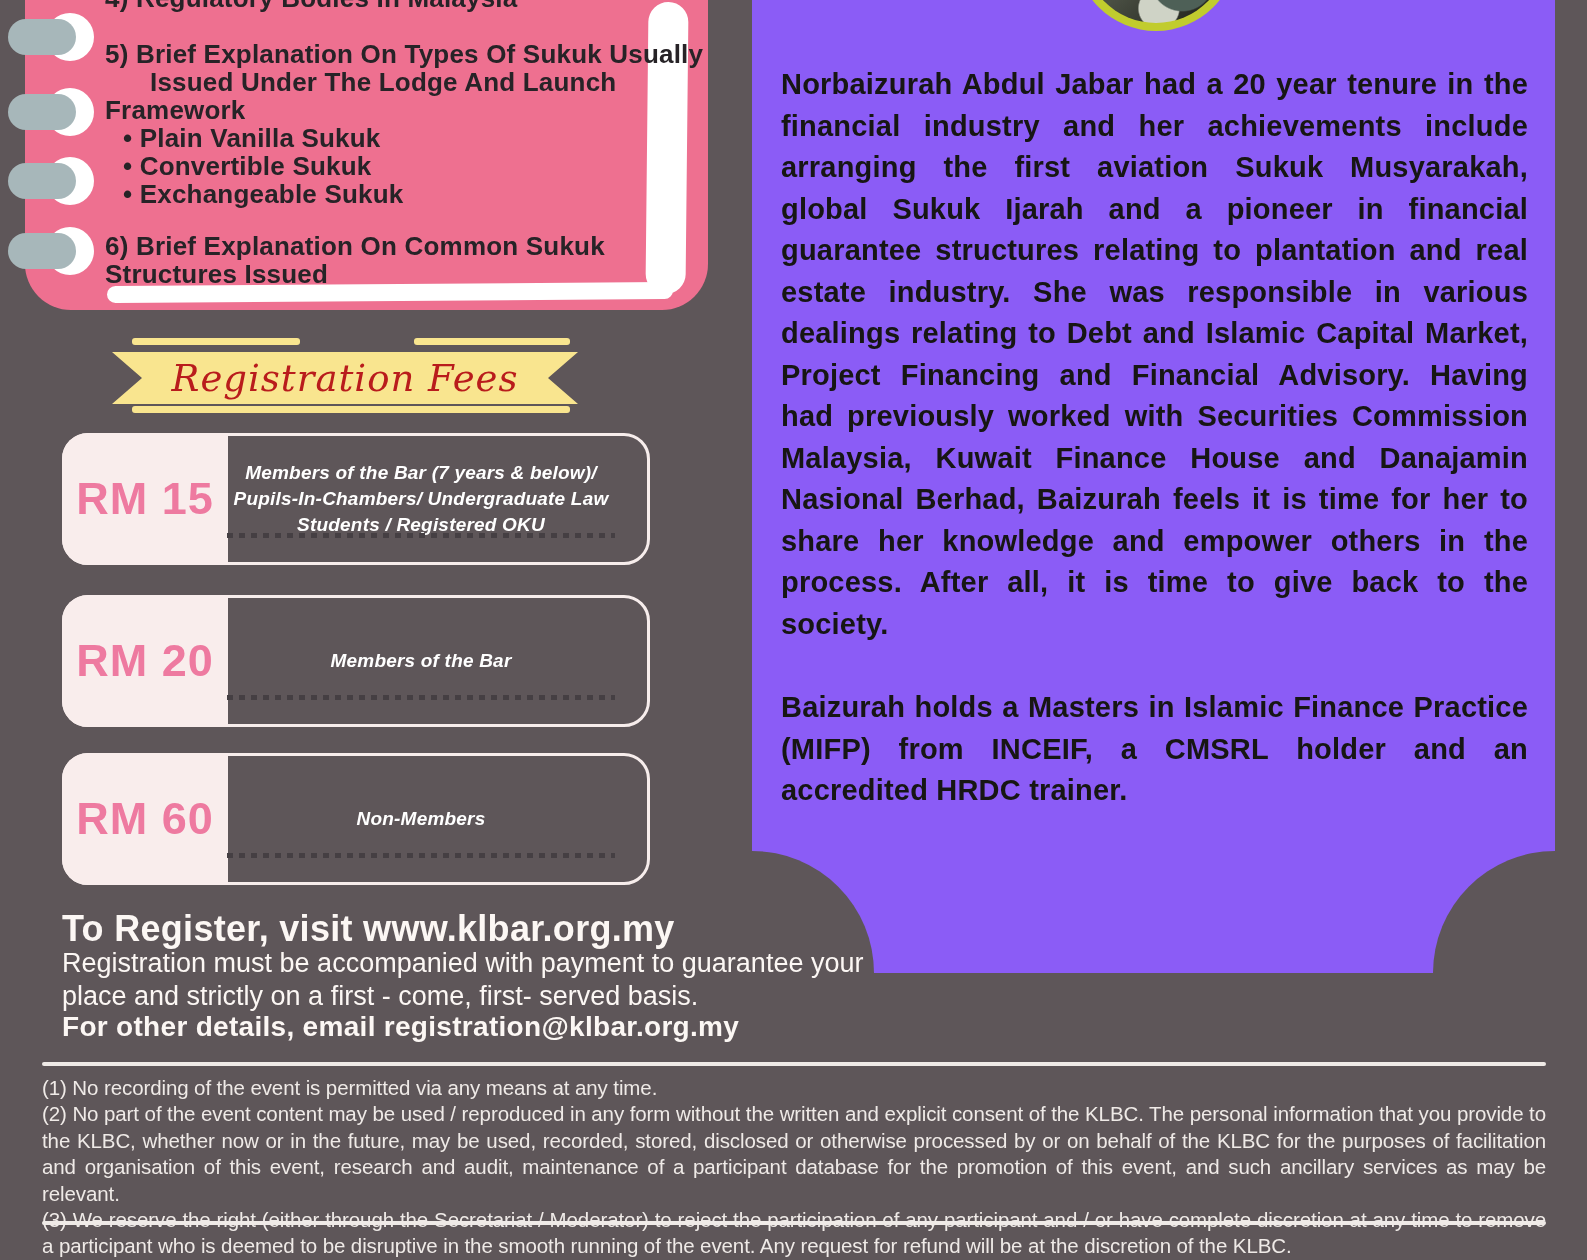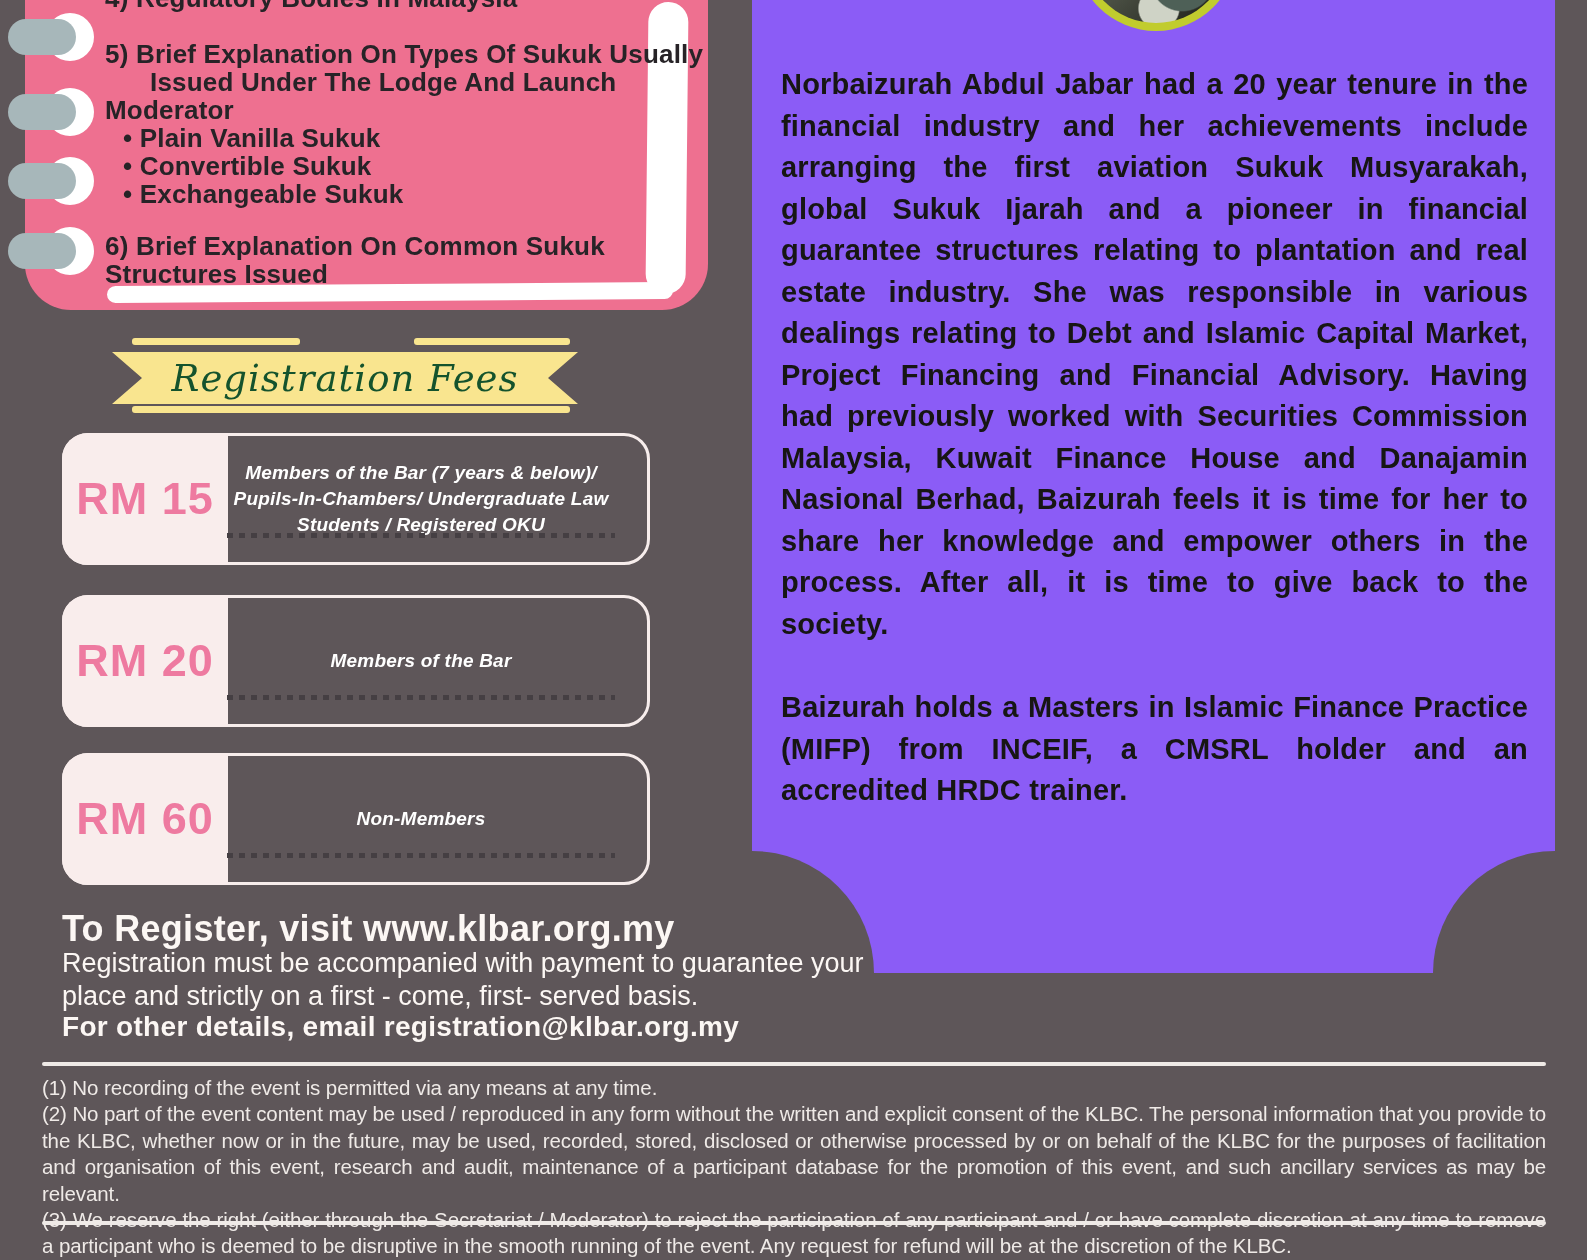--- a/index.html
+++ b/index.html
@@ -40,21 +40,21 @@
 
   
   .bar{background:#f9e58f;height:7px;border-radius:3px;}
   .ribbon-band{
     left:112px;top:352px;width:466px;height:52px;background:#f9e58f;
     clip-path:polygon(0 0,100% 0,calc(100% - 30px) 50%,100% 100%,0 100%,30px 50%);
     display:flex;align-items:center;justify-content:center;
   }
   .ribbon-title{
     font-family:"DejaVu Serif",serif;font-style:italic;
-    font-size:37px;color:#14532d;letter-spacing:1px;white-space:nowrap;
+    font-size:37px;color:#b91c1c;letter-spacing:1px;white-space:nowrap;
   }
 
   
   .card{
     left:62px;width:588px;height:132px;
     border:3px solid #f7edec;border-radius:26px;box-sizing:border-box;
   }
   .card-left{
     position:absolute;left:-3px;top:-3px;width:166px;height:132px;
     background:#f9edec;border-radius:26px 0 0 26px;
@@ -127,21 +127,21 @@
 <body>
 
 <div class="abs pink-panel">
   <div class="stripe-v"></div>
   <div class="stripe-h"></div>
 </div>
 
 <div class="agenda-item" style="top:-16px;">4) Regulatory Bodies In Malaysia</div>
 <div class="agenda-item" style="top:40px;">5) Brief Explanation On Types Of Sukuk Usually</div>
 <div class="agenda-item ind1" style="top:68px;">Issued Under The Lodge And Launch</div>
-<div class="agenda-item" style="top:96px;">Moderator</div>
+<div class="agenda-item" style="top:96px;">Framework</div>
 <div class="agenda-item ind2" style="top:124px;">• Plain Vanilla Sukuk</div>
 <div class="agenda-item ind2" style="top:152px;">• Convertible Sukuk</div>
 <div class="agenda-item ind2" style="top:180px;">• Exchangeable Sukuk</div>
 <div class="agenda-item" style="top:232px;">6) Brief Explanation On Common Sukuk</div>
 <div class="agenda-item" style="top:260px;">Structures Issued</div>
 
 <div class="ring" style="top:13px;">
     <div class="disc"></div>
     <div class="pill"></div>
   </div>

